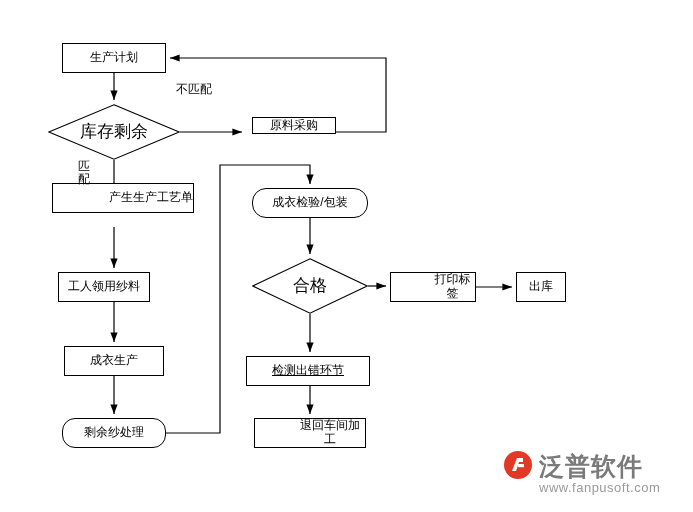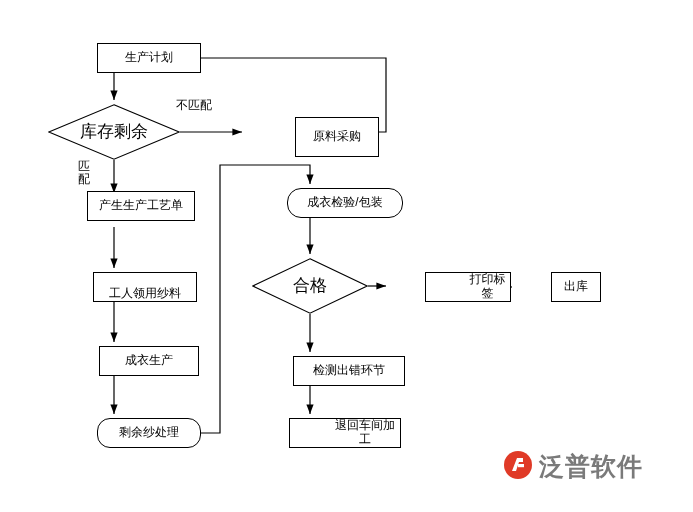--- a/index.html
+++ b/index.html
@@ -30,21 +30,20 @@
     justify-content: center;
     text-align: center;
     color: #000000;
     font-size: 12px;
     line-height: 1.15;
     z-index: 2;
   }
   .node.rect {
     border: 1px solid #000000;
     background: #ffffff;
-    margin-left: 35px;
   }
   .node.diamond {
     background: transparent;
     border: none;
   }
   .diamond .dshape {
     position: absolute;
     left: 0;
     top: 0;
     width: 100%;
@@ -142,66 +141,67 @@
   <div id="nodes-layer">
       <div class="node rect" style="left: 62px; top: 43px; width: 104px; height: 30px;">
         <span>生产计划</span>
       </div>
       <div class="node diamond" style="left: 48px; top: 104px; width: 132px; height: 56px;">
         <svg class="dshape" viewBox="0 0 132 56">
           <polygon points="66,0.8 131.2,28 66,55.2 0.8,28" fill="#ffffff" stroke="#000000" stroke-width="1.2"></polygon>
         </svg>
         <span class="dlabel">库存剩余</span>
       </div>
-      <div class="node rect" style="left: 260px; top: 117px; width: 84px; height: 40px;">
+      <div class="node rect" style="left: 252px; top: 117px; width: 84px; height: 17px;">
         <span>原料采购</span>
       </div>
-      <div class="node rect" style="left: 52px; top: 191px; width: 108px; height: 30px;">
+      <div class="node rect" style="left: 52px; top: 183px; width: 142px; height: 30px; justify-content: flex-end;">
         <span>产生生产工艺单</span>
       </div>
-      <div class="node rect" style="left: 58px; top: 272px; width: 104px; height: 30px; align-items: flex-end;">
+      <div class="node rect" style="left: 58px; top: 272px; width: 92px; height: 30px;">
         <span>工人领用纱料</span>
       </div>
       <div class="node rect" style="left: 64px; top: 346px; width: 100px; height: 30px;">
         <span>成衣生产</span>
       </div>
       <div class="node rect" style="left: 62px; top: 418px; width: 104px; height: 30px; border-radius: 13px;">
         <span>剩余纱处理</span>
       </div>
       <div class="node rect" style="left: 252px; top: 188px; width: 116px; height: 30px; border-radius: 14px;">
         <span>成衣检验/包装</span>
       </div>
       <div class="node diamond" style="left: 252px; top: 258px; width: 116px; height: 56px;">
         <svg class="dshape" viewBox="0 0 116 56">
           <polygon points="58,0.8 115.2,28 58,55.2 0.8,28" fill="#ffffff" stroke="#000000" stroke-width="1.2"></polygon>
         </svg>
         <span class="dlabel">合格</span>
       </div>
-      <div class="node rect" style="left: 258px; top: 356px; width: 112px; height: 30px;">
+      <div class="node rect" style="left: 246px; top: 356px; width: 124px; height: 30px; text-decoration: underline;">
         <span>检测出错环节</span>
       </div>
       <div class="node rect" style="left: 254px; top: 418px; width: 112px; height: 30px; padding-left: 40px;">
         <span>退回车间加工</span>
       </div>
       <div class="node rect" style="left: 390px; top: 272px; width: 86px; height: 30px; padding-left: 39px;">
         <span>打印标签</span>
       </div>
       <div class="node rect" style="left: 516px; top: 272px; width: 50px; height: 30px;">
         <span>出库</span>
       </div>
     </div>
 
   <div id="labels-layer">
-      <div class="edge-label" style="left: 176px; top: 99px;">不匹配</div>
+      <div class="edge-label" style="left: 176px; top: 83px;">不匹配</div>
       <div class="edge-label" style="left: 78px; top: 160px;">匹
 配</div>
     </div>
 
   <div class="logo">
     <svg class="logo-mark" viewBox="0 0 30 30">
       <circle cx="15" cy="15" r="14" fill="#e03a27"></circle>
       <path d="M9 21 L14 8 L20 8 L20 12 L16 12 L13 21 Z" fill="#ffffff"></path>
       <rect x="15" y="14" width="6" height="3.2" fill="#ffffff"></rect>
     </svg>
     <div class="logo-title">泛普软件</div>
+    <div class="logo-url">www.fanpusoft.com</div>
   </div>
 
 </div>
 
 </body></html>

